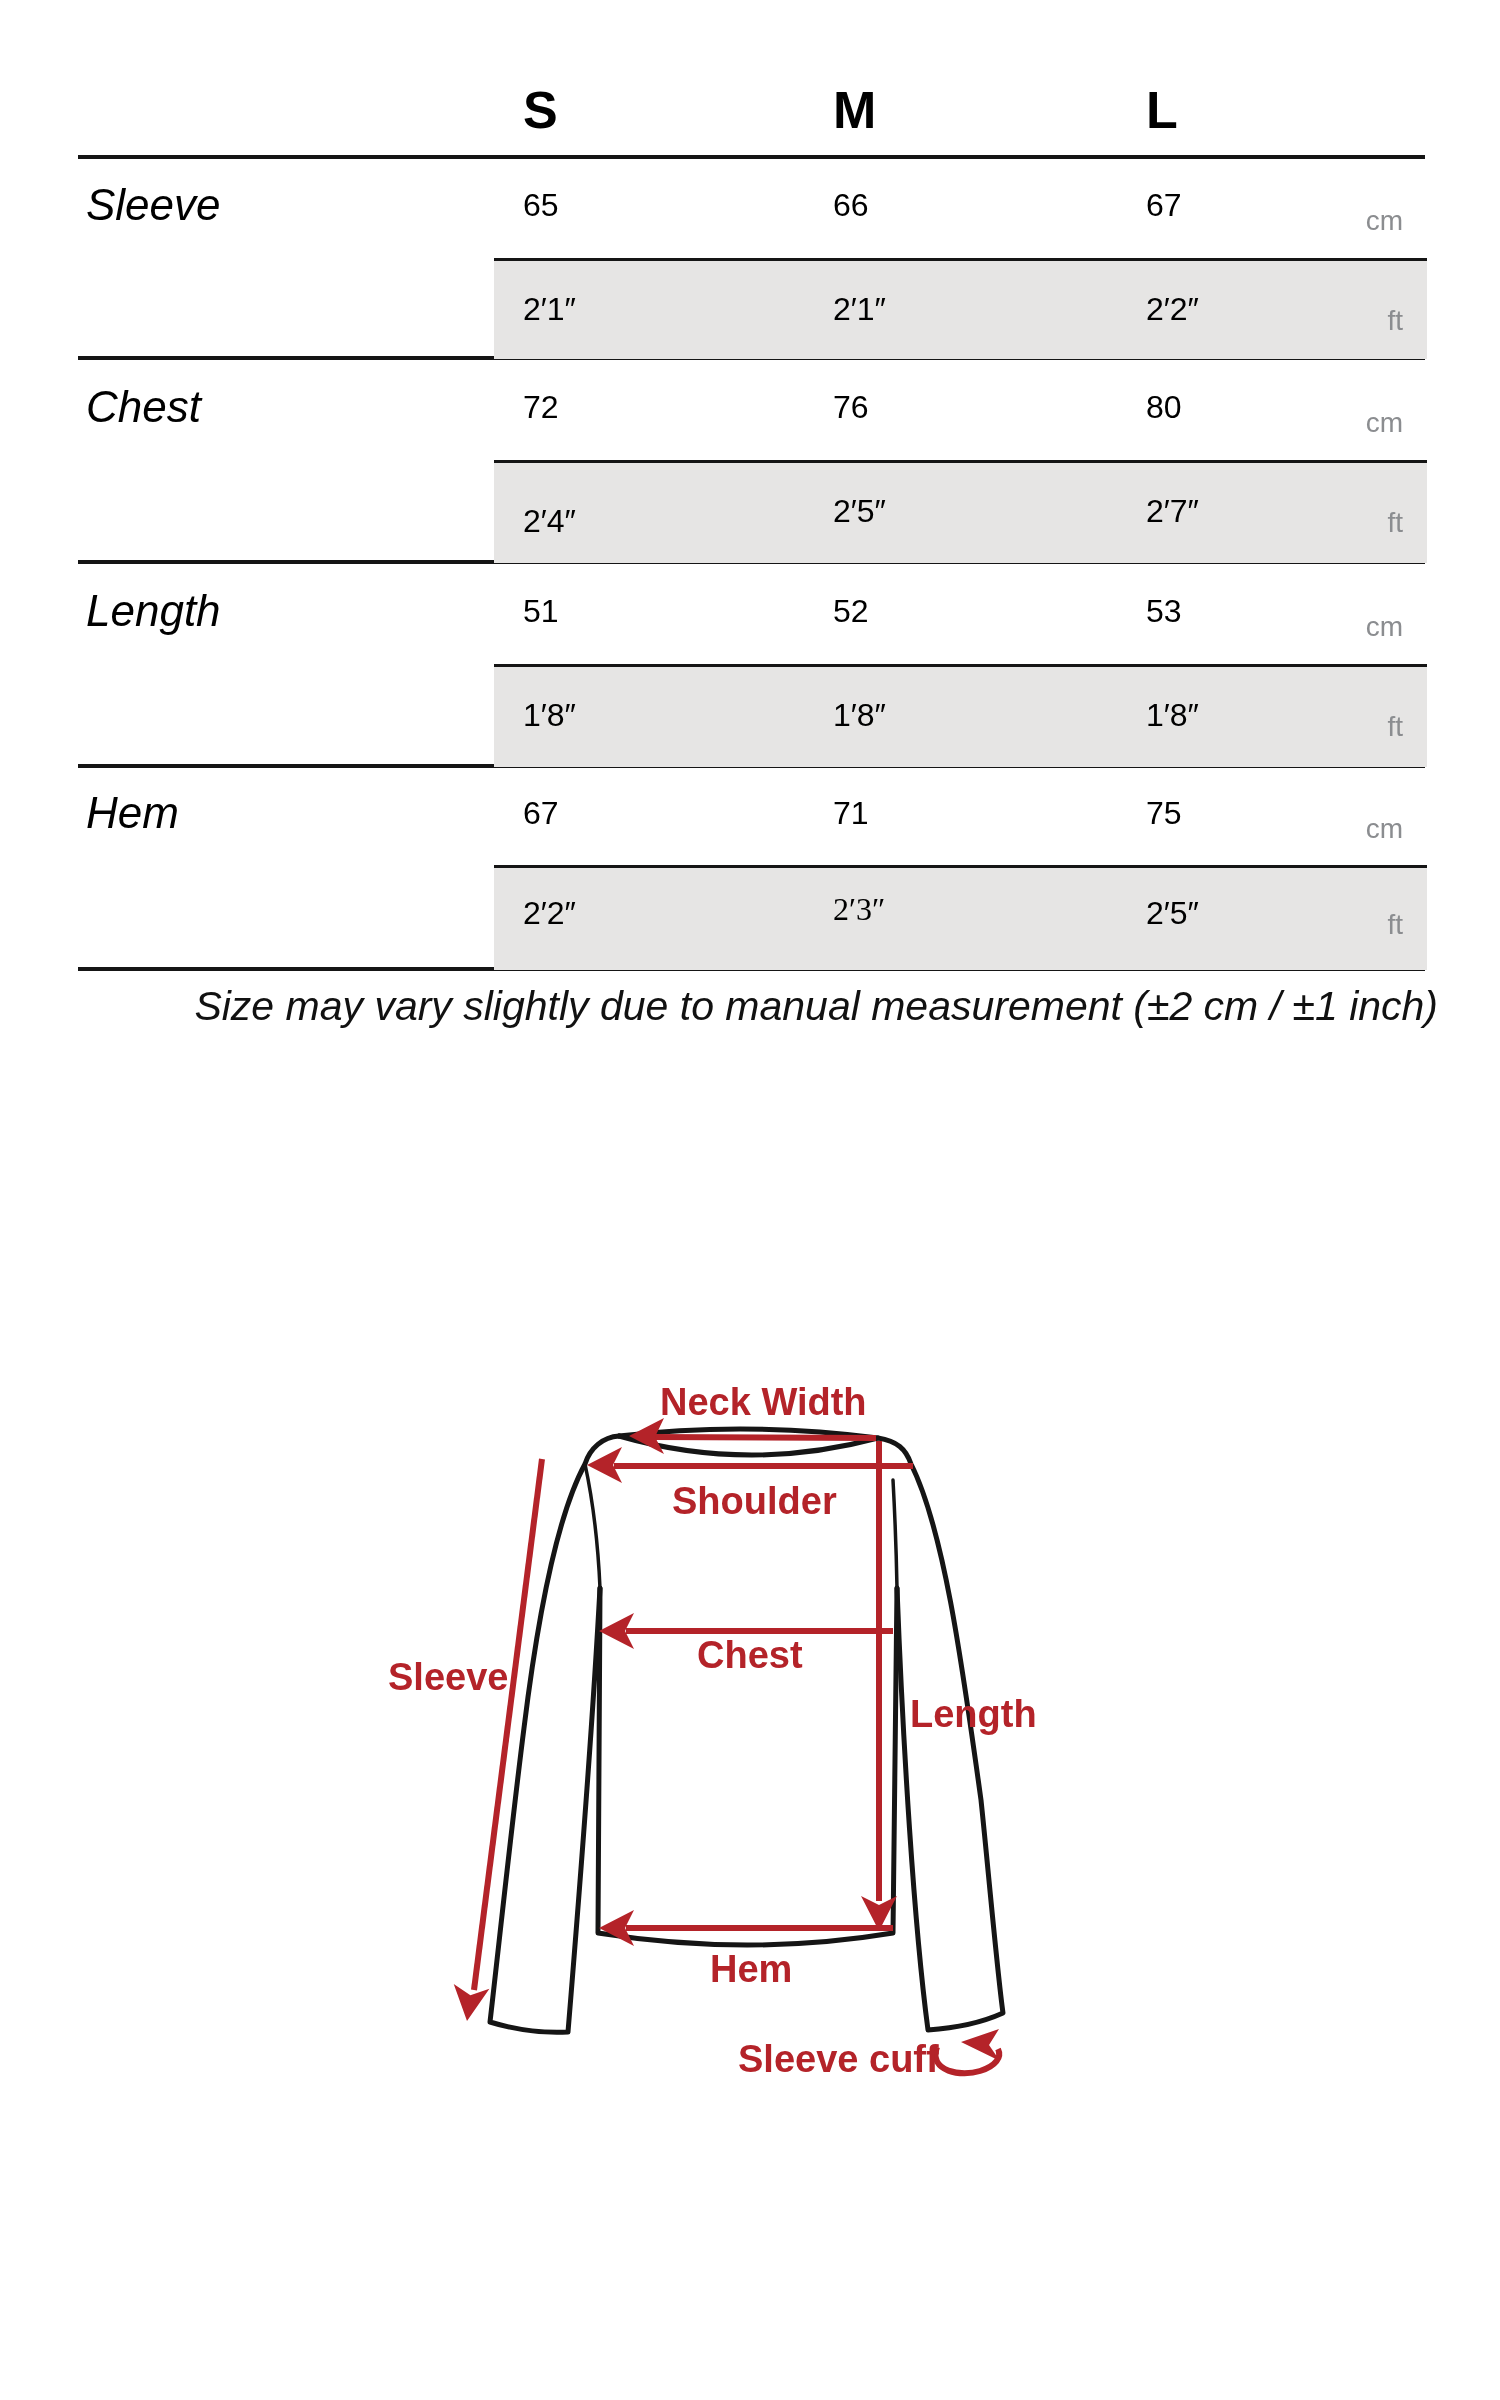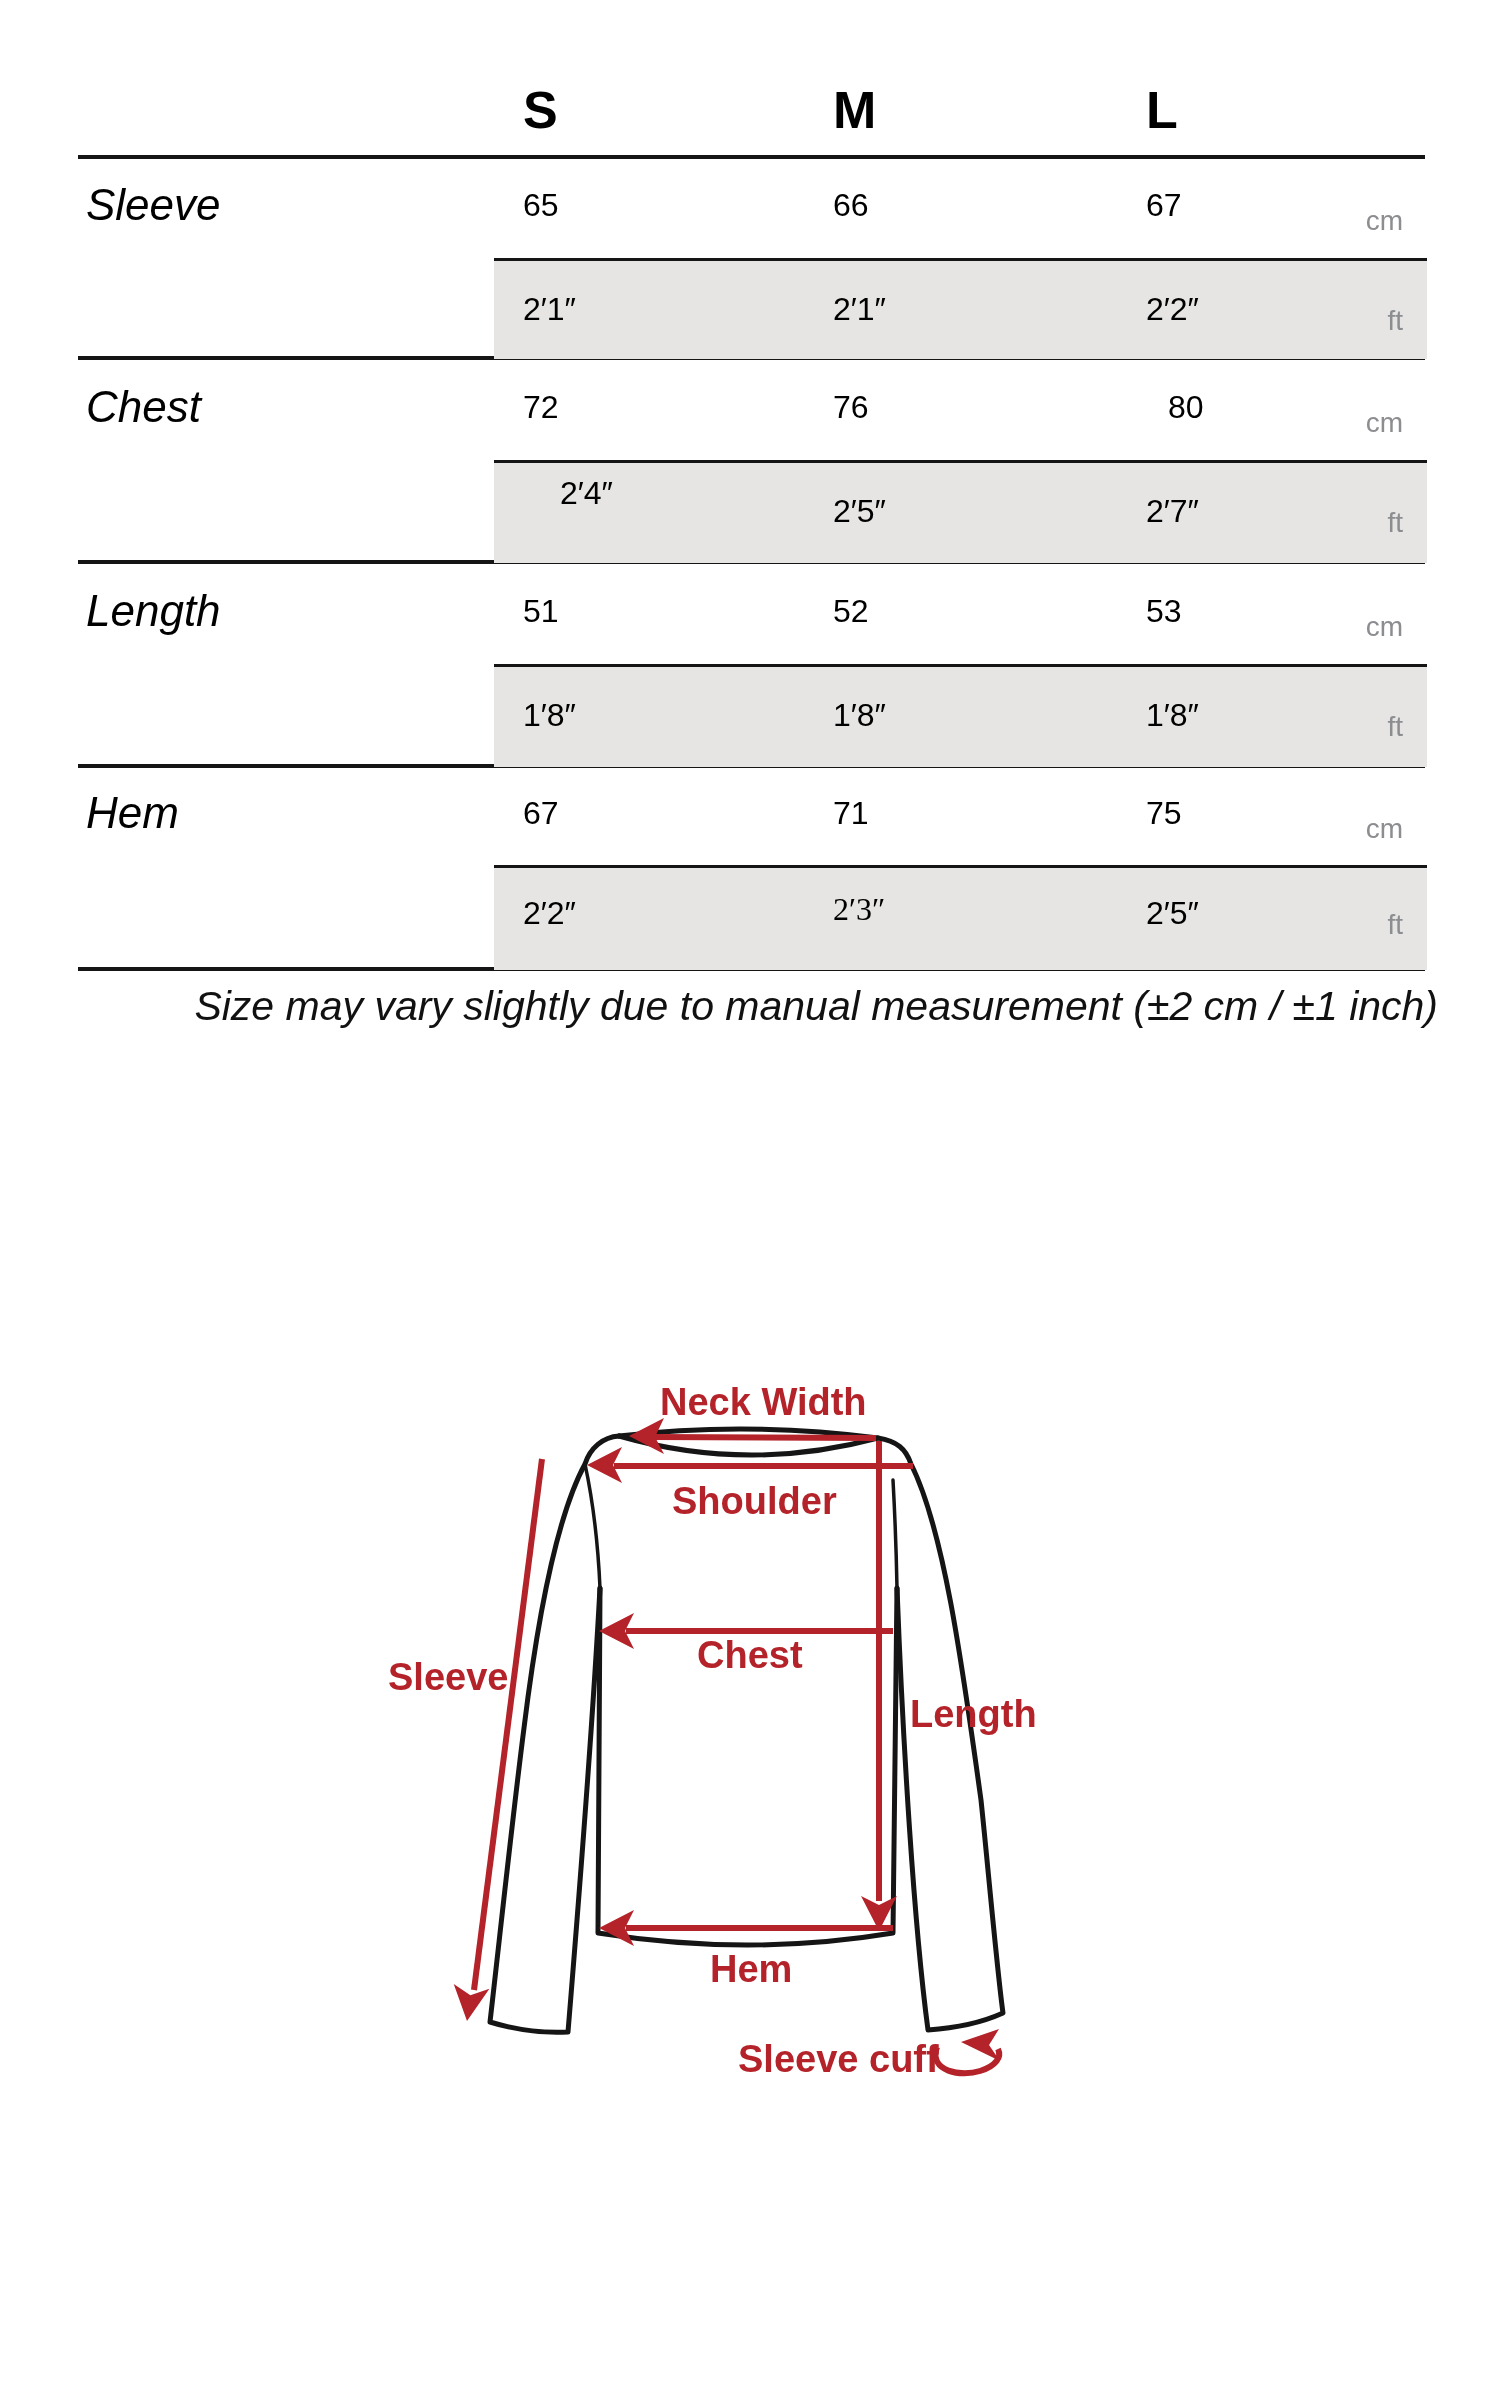--- a/index.html
+++ b/index.html
@@ -61,23 +61,23 @@
     <div class="cell col-l" style="top:180px;">67</div>
     <div class="unit" style="top:198px;">cm</div>
     <div class="cell col-s" style="top:284px;">2′1″</div>
     <div class="cell col-m" style="top:284px;">2′1″</div>
     <div class="cell col-l" style="top:284px;">2′2″</div>
     <div class="unit" style="top:298px;">ft</div>
 
     <div class="cell rowlabel" style="top:382px;">Chest</div>
     <div class="cell col-s" style="top:382px;">72</div>
     <div class="cell col-m" style="top:382px;">76</div>
-    <div class="cell col-l" style="top:382px;margin-left:22px;">80</div>
+    <div class="cell col-l" style="top:382px;">80</div>
     <div class="unit" style="top:400px;">cm</div>
-    <div class="cell col-s" style="top:468px;margin-left:37px;">2′4″</div>
+    <div class="cell col-s" style="top:496px;">2′4″</div>
     <div class="cell col-m" style="top:486px;">2′5″</div>
     <div class="cell col-l" style="top:486px;">2′7″</div>
     <div class="unit" style="top:500px;">ft</div>
 
     <div class="cell rowlabel" style="top:586px;">Length</div>
     <div class="cell col-s" style="top:586px;">51</div>
     <div class="cell col-m" style="top:586px;">52</div>
     <div class="cell col-l" style="top:586px;">53</div>
     <div class="unit" style="top:604px;">cm</div>
     <div class="cell col-s" style="top:690px;">1′8″</div>

